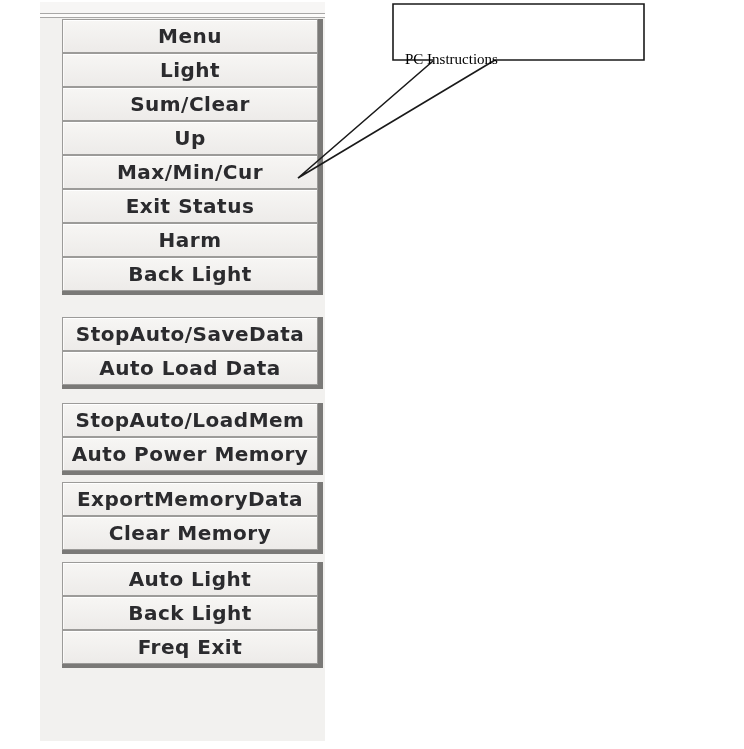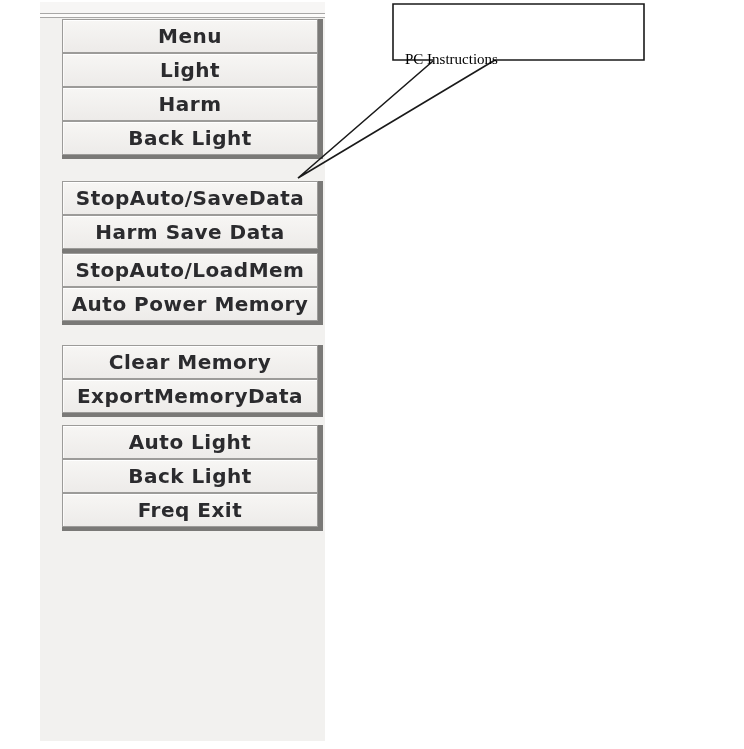--- a/index.html
+++ b/index.html
@@ -37,22 +37,22 @@
     left: 22px; top: 17px;   
     width: 224px;
   }
   .btn-group {
     width: 256px;
     border-right: 5px solid #7a7977;
     border-bottom: 4px solid #7a7977;
     box-sizing: content-box;
   }
   .btn-group.g0 { margin-bottom: 22px; }
-  .btn-group.g1 { margin-bottom: 0; }
-  .btn-group.g2 { margin-bottom: 20px; }
+  .btn-group.g1 { margin-bottom: 14px; }
+  .btn-group.g2 { margin-bottom: 7px; }
   .btn-group.g3 { margin-bottom: 8px; }
   .btn {
     box-sizing: border-box;
     width: 256px; height: 34px;
     background: linear-gradient(#f7f6f4, #edebe9);
     border: 1px solid #9c9b99;
     box-shadow: inset 0 1px 0 #ffffff, inset 1px 0 0 #fbfaf9;
     display: flex; align-items: center; justify-content: center;
     font-weight: bold;
     font-size: 20px;
@@ -85,34 +85,38 @@
 <div class="page">
 
   <div class="panel">
     <div class="panel-top-strip"></div>
     <div class="groove"></div>
 
     <div class="btn-col">
       <div class="btn-group g0">
           <div class="btn">Menu</div>
           <div class="btn">Light</div>
+          <div class="btn">Sum/Clear</div>
+          <div class="btn">Up</div>
+          <div class="btn">Max/Min/Cur</div>
+          <div class="btn">Exit Status</div>
           <div class="btn">Harm</div>
           <div class="btn">Back Light</div>
         </div>
       <div class="btn-group g1">
           <div class="btn">StopAuto/SaveData</div>
-          <div class="btn">Harm Save Data</div>
+          <div class="btn">Auto Load Data</div>
         </div>
       <div class="btn-group g2">
           <div class="btn">StopAuto/LoadMem</div>
           <div class="btn">Auto Power Memory</div>
         </div>
       <div class="btn-group g3">
+          <div class="btn">ExportMemoryData</div>
           <div class="btn">Clear Memory</div>
-          <div class="btn">ExportMemoryData</div>
         </div>
       <div class="btn-group g4">
           <div class="btn">Auto Light</div>
           <div class="btn">Back Light</div>
           <div class="btn">Freq Exit</div>
         </div>
     </div>
   </div>
 
   <svg class="callout-svg" viewBox="0 0 744 749" xmlns="http://www.w3.org/2000/svg">

